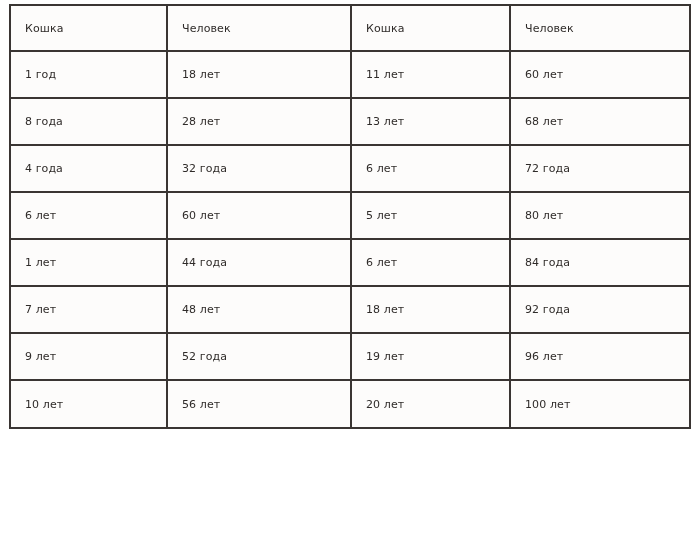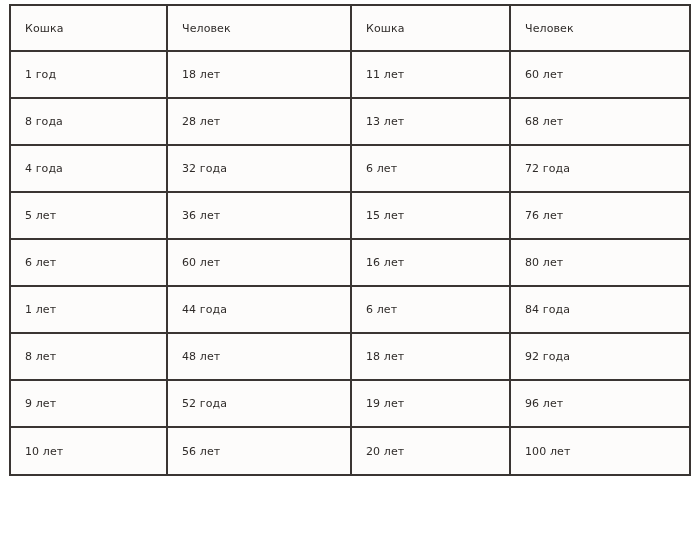--- a/index.html
+++ b/index.html
@@ -86,39 +86,33 @@
         <td>13 лет</td>
         <td>68 лет</td>
       </tr>
       <tr>
         <td>4 года</td>
         <td>32 года</td>
         <td>6 лет</td>
         <td>72 года</td>
       </tr>
       <tr>
-        <td>5 лет</td>
-        <td>36 лет</td>
-        <td>15 лет</td>
-        <td>76 лет</td>
-      </tr>
-      <tr>
         <td>6 лет</td>
         <td>60 лет</td>
-        <td>16 лет</td>
+        <td>5 лет</td>
         <td>80 лет</td>
       </tr>
       <tr>
         <td>1 лет</td>
         <td>44 года</td>
         <td>6 лет</td>
         <td>84 года</td>
       </tr>
       <tr>
-        <td>8 лет</td>
+        <td>7 лет</td>
         <td>48 лет</td>
         <td>18 лет</td>
         <td>92 года</td>
       </tr>
       <tr>
         <td>9 лет</td>
         <td>52 года</td>
         <td>19 лет</td>
         <td>96 лет</td>
       </tr>

